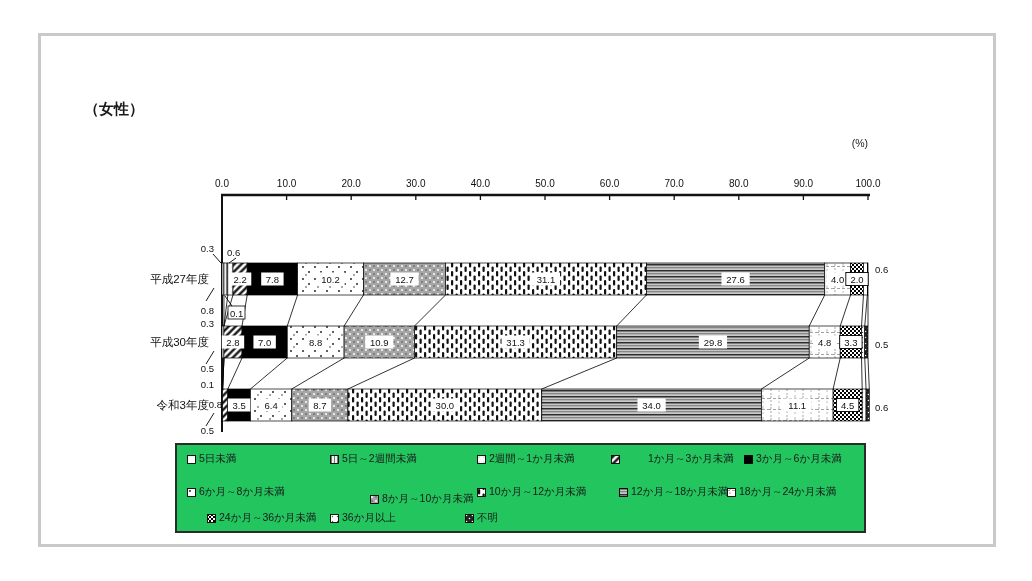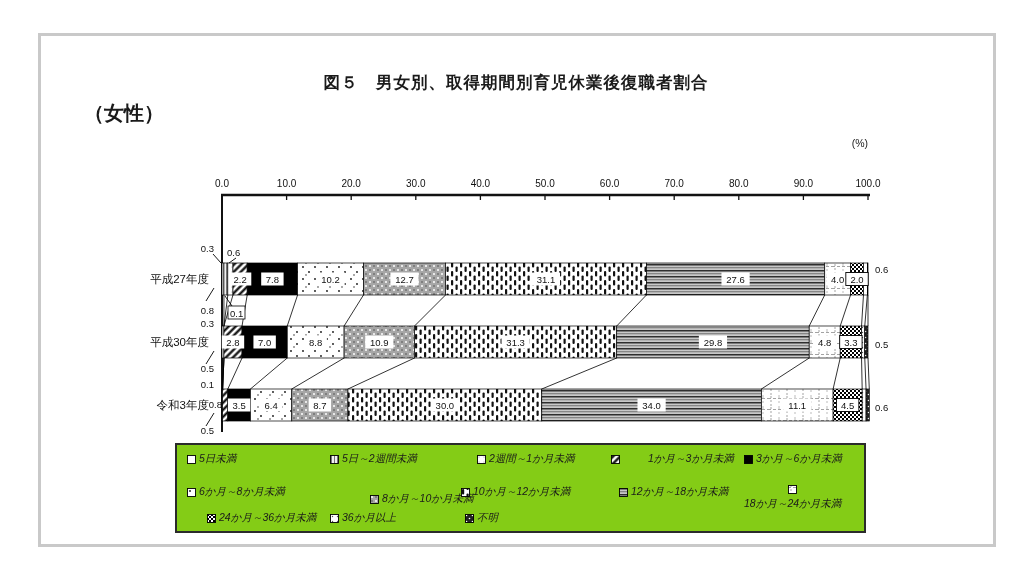--- a/index.html
+++ b/index.html
@@ -2,34 +2,33 @@
 <html><head>
 <meta charset="utf-8">
 <style>
   html,body{margin:0;padding:0;background:#fff;}
   #page{position:relative;width:1032px;height:581px;background:#fff;overflow:hidden;
         font-family:"Liberation Sans",sans-serif;color:#1a1a1a;}
   #card{position:absolute;left:38px;top:33px;width:952px;height:508px;background:#fff;
         border:3px solid #c9c9c9;}
   #figure-title{position:absolute;left:0;right:0;top:72px;text-align:center;
         font-size:16.5px;font-weight:bold;letter-spacing:1px;}
-  #gender-label{position:absolute;left:84px;top:100px;font-size:20px;font-weight:600;}
+  #gender-label{position:absolute;left:84px;top:100px;font-size:15px;font-weight:600;}
   #unit-label{position:absolute;left:810px;top:137px;width:58px;text-align:right;font-size:10.5px;}
   #plot{position:absolute;left:0;top:0;}
-  #legend{position:absolute;left:175px;top:443px;width:687px;height:86px;border:2px solid #2b2b2b;background:#84cc16;font-style:italic;}
+  #legend{position:absolute;left:175px;top:443px;width:687px;height:86px;border:2px solid #2b2b2b;background:#22c55e;}
   .lg-item{position:absolute;display:flex;align-items:center;gap:3px;font-size:10.5px;white-space:nowrap;}
   .lg-key{flex:none;display:block;}
   svg text{fill:#111;font-family:"Liberation Sans",sans-serif;}
 </style>
 </head>
 <body>
 
 <div id="page">
   <div id="card"></div>
-  <div id="figure-title">図５　男女別、取得期間別育児休業後復職者割合</div>
   <div id="gender-label">（女性）</div>
   <div id="unit-label">(%)</div>
 
   <svg id="plot" width="1032" height="581" viewBox="0 0 1032 581">
     <defs>
       <pattern id="p0" width="4" height="4" patternUnits="userSpaceOnUse">
           <rect width="4" height="4" fill="#ffffff"></rect>
         </pattern>
       <pattern id="p1" width="3" height="3" patternUnits="userSpaceOnUse">
           <rect width="3" height="3" fill="#ffffff"></rect>
@@ -282,33 +281,33 @@
           <rect x="0.5" y="0.5" width="8" height="8" fill="url(#p5)" stroke="#000" stroke-width="0.9"></rect>
         </svg>
         <span>6か月～8か月未満</span>
       </div>
       <div class="lg-item" style="left: 153px; top: 47px; margin-left: 40px;">
         <svg width="9" height="9" class="lg-key">
           <rect x="0.5" y="0.5" width="8" height="8" fill="url(#p6)" stroke="#000" stroke-width="0.9"></rect>
         </svg>
         <span>8か月～10か月未満</span>
       </div>
-      <div class="lg-item" style="left: 284px; top: 40px;">
+      <div class="lg-item" style="left: 300px; top: 40px;">
         <svg width="9" height="9" class="lg-key">
           <rect x="0.5" y="0.5" width="8" height="8" fill="url(#p7)" stroke="#000" stroke-width="0.9"></rect>
         </svg>
         <span>10か月～12か月未満</span>
       </div>
       <div class="lg-item" style="left: 434px; top: 40px; padding-left: 8px;">
         <svg width="9" height="9" class="lg-key">
           <rect x="0.5" y="0.5" width="8" height="8" fill="url(#p8)" stroke="#000" stroke-width="0.9"></rect>
         </svg>
         <span>12か月～18か月未満</span>
       </div>
-      <div class="lg-item" style="left: 567px; top: 40px; flex-direction: column;">
+      <div class="lg-item" style="left: 550px; top: 40px;">
         <svg width="9" height="9" class="lg-key">
           <rect x="0.5" y="0.5" width="8" height="8" fill="url(#p9)" stroke="#000" stroke-width="0.9"></rect>
         </svg>
         <span>18か月～24か月未満</span>
       </div>
       <div class="lg-item" style="left: 10px; top: 66px; padding-left: 20px;">
         <svg width="9" height="9" class="lg-key">
           <rect x="0.5" y="0.5" width="8" height="8" fill="url(#p10)" stroke="#000" stroke-width="0.9"></rect>
         </svg>
         <span>24か月～36か月未満</span>

